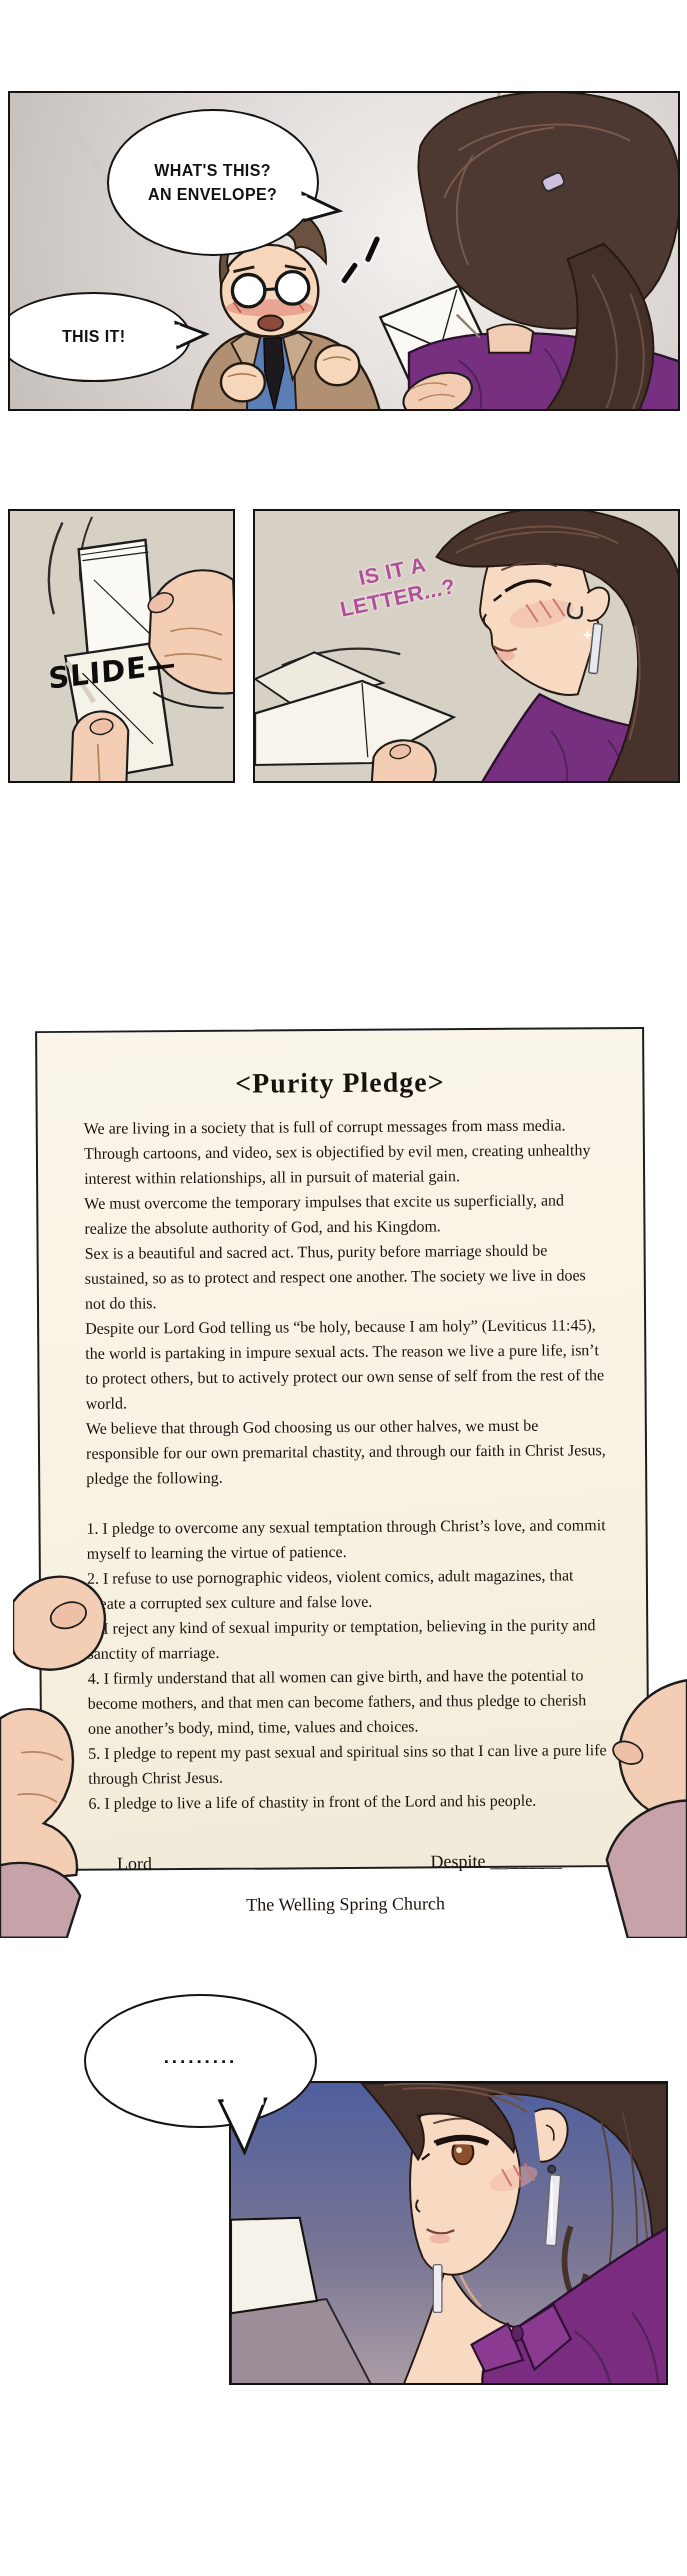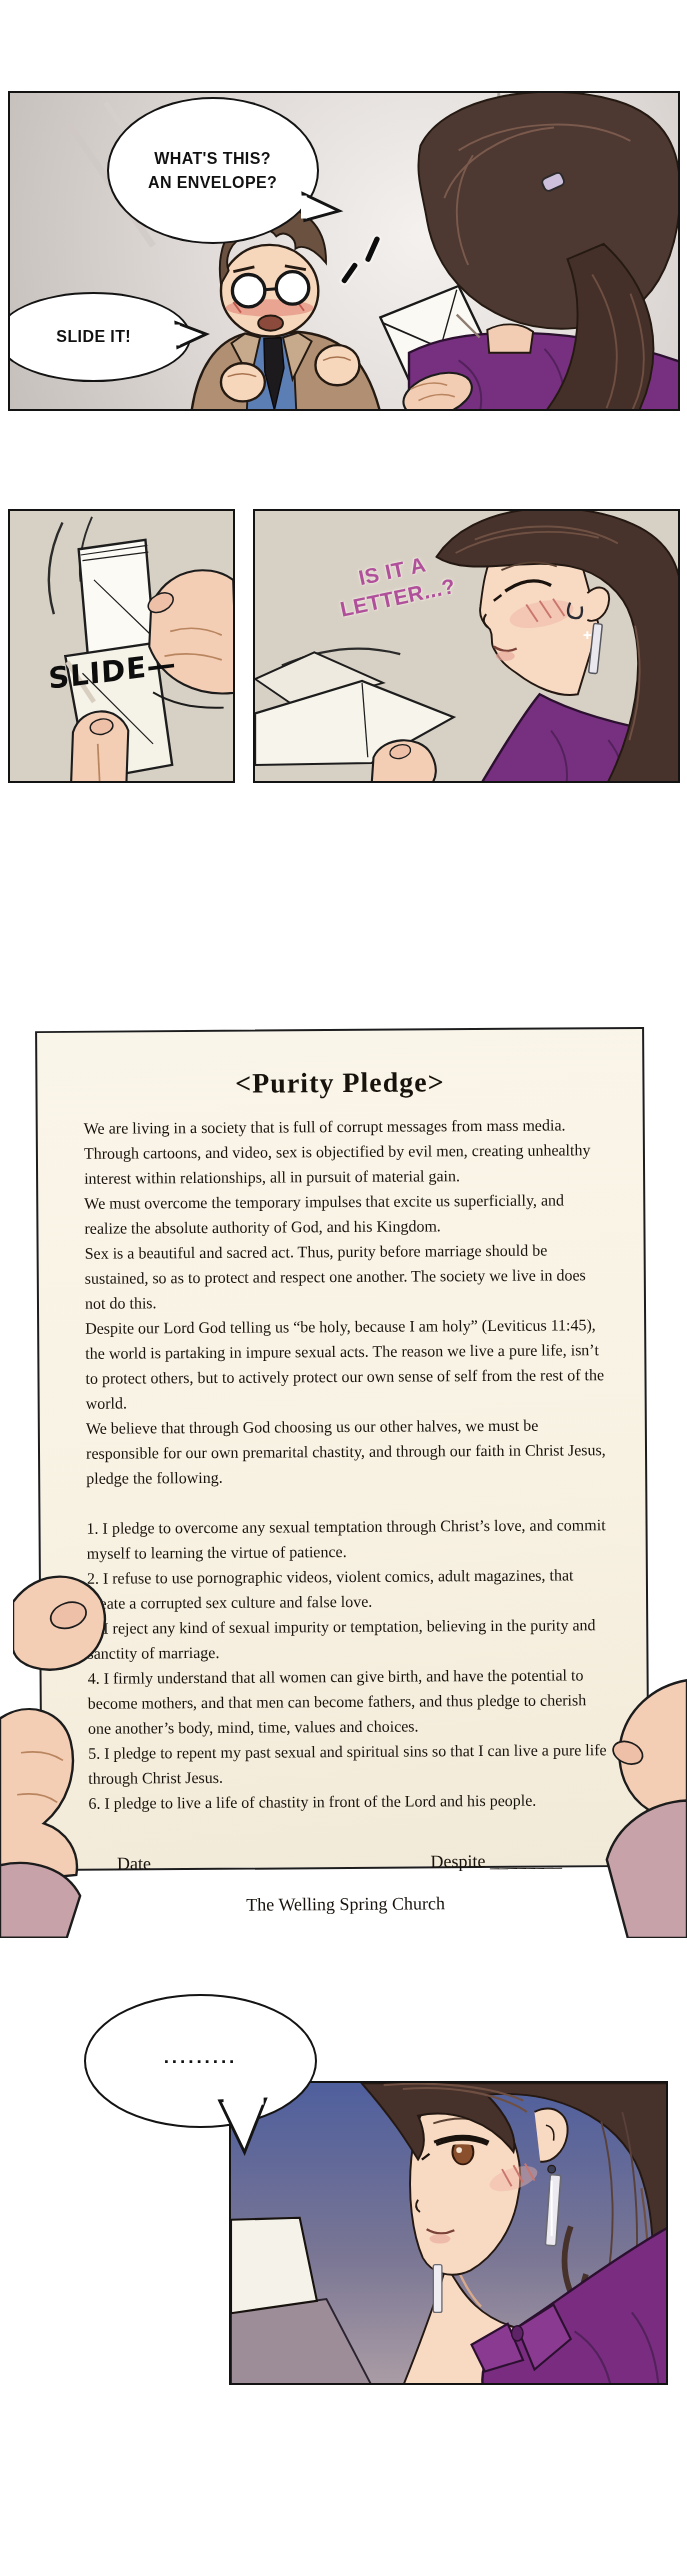--- a/index.html
+++ b/index.html
@@ -88,30 +88,30 @@
         <path d="M470,60 C520,28 600,24 650,50 M455,110 C470,70 520,40 570,36 M480,180 C462,140 465,95 485,65" stroke="#7a5a4c" stroke-width="2" fill="none"></path>
         <path d="M622,158 C676,208 688,272 658,335 L560,335 C602,282 600,214 584,174 Z" fill="#443029" stroke="#241a12" stroke-width="2"></path>
         <path d="M610,190 C640,240 642,290 625,330 M650,210 C668,258 668,300 652,332" stroke="#6e4f42" stroke-width="2" fill="none"></path>
         <rect x="558" y="86" width="22" height="14" rx="5" fill="#cdc0dc" stroke="#2a2a2a" stroke-width="2" transform="rotate(-24 569 93)"></rect>
         <line x1="468" y1="232" x2="492" y2="256" stroke="#8d7c72" stroke-width="2.5"></line>
         <ellipse cx="448" cy="316" rx="37" ry="21" fill="#f2cdb4" stroke="#1c1c1c" stroke-width="2.2" transform="rotate(-18 448 316)"></ellipse>
         <path d="M420,310 Q440,300 458,306 M428,322 Q448,312 466,318" stroke="#b9855f" stroke-width="1.6" fill="none"></path>
       </g>
     </svg>
 
-    <div class="bubble" style="left:97px;top:4px;width:208px;height:143px;">
+    <div class="bubble" style="left:97px;top:16px;width:208px;height:143px;">
       <span class="bubble-text">WHAT'S THIS?
 AN ENVELOPE?</span>
     </div>
     <svg class="tail" style="left:291px;top:91px;" width="44" height="48" viewBox="0 0 46 50">
       <path d="M2,10 L40,28 L4,38 Z" fill="#ffffff" stroke="#141414" stroke-width="3"></path>
       <rect x="0" y="12" width="6" height="24" fill="#ffffff"></rect>
     </svg>
     <div class="bubble" style="left:-13.4px;top:199px;width:191px;height:86px;">
-      <span class="bubble-text">SLIDE IT!</span>
+      <span class="bubble-text">THIS IT!</span>
     </div>
     <svg class="tail" style="left:164px;top:222px;" width="38" height="40" viewBox="0 0 40 42">
       <path d="M2,8 L34,20 L4,34 Z" fill="#ffffff" stroke="#141414" stroke-width="3"></path>
       <rect x="0" y="10" width="6" height="22" fill="#ffffff"></rect>
     </svg>
   </div>
 
   <div class="panel" style="left:7.6px;top:509px;width:227px;height:274px;">
     <svg width="227" height="274" viewBox="0 0 238 287">
       <path d="M55,12 Q32,60 46,108" stroke="#2b2b2b" stroke-width="2.5" fill="none"></path>
@@ -200,21 +200,21 @@
       <p>Despite our Lord God telling us “be holy, because I am holy” (Leviticus 11:45), the world is partaking in impure sexual acts. The reason we live a pure life, isn’t to protect others, but to actively protect our own sense of self from the rest of the world.</p>
       <p>We believe that through God choosing us our other halves, we must be responsible for our own premarital chastity, and through our faith in Christ Jesus, pledge the following.</p>
       <p class="gap">1. I pledge to overcome any sexual temptation through Christ’s love, and commit myself to learning the virtue of patience.</p>
       <p>2. I refuse to use pornographic videos, violent comics, adult magazines, that create a corrupted sex culture and false love.</p>
       <p>3. I reject any kind of sexual impurity or temptation, believing in the purity and sanctity of marriage.</p>
       <p>4. I firmly understand that all women can give birth, and have the potential to become mothers, and that men can become fathers, and thus pledge to cherish one another’s body, mind, time, values and choices.</p>
       <p>5. I pledge to repent my past sexual and spiritual sins so that I can live a pure life through Christ Jesus.</p>
       <p>6. I pledge to live a life of chastity in front of the Lord and his people.</p>
     </div>
     <div class="letter-footer">
-      <span>Date</span>
+      <span>Lord</span>
       <span>Despite ________</span>
     </div>
     <div class="letter-church">The Welling Spring Church</div>
   </div>
 
   <svg class="abs" style="left:13.4px;top:1556px;z-index:3;" width="107" height="153" viewBox="0 0 112 160">
     <path d="M0,48 C26,12 74,14 92,46 C102,70 94,102 64,114 C32,126 4,114 0,98 Z" fill="#f3cdb4" stroke="#1c1c1c" stroke-width="2.5"></path>
     <ellipse cx="58" cy="62" rx="19" ry="13" fill="#eec0a8" stroke="#1c1c1c" stroke-width="1.8" transform="rotate(-18 58 62)"></ellipse>
   </svg>
   <svg class="abs" style="left:0px;top:1661px;z-index:3;" width="124" height="277" viewBox="0 0 130 290">

